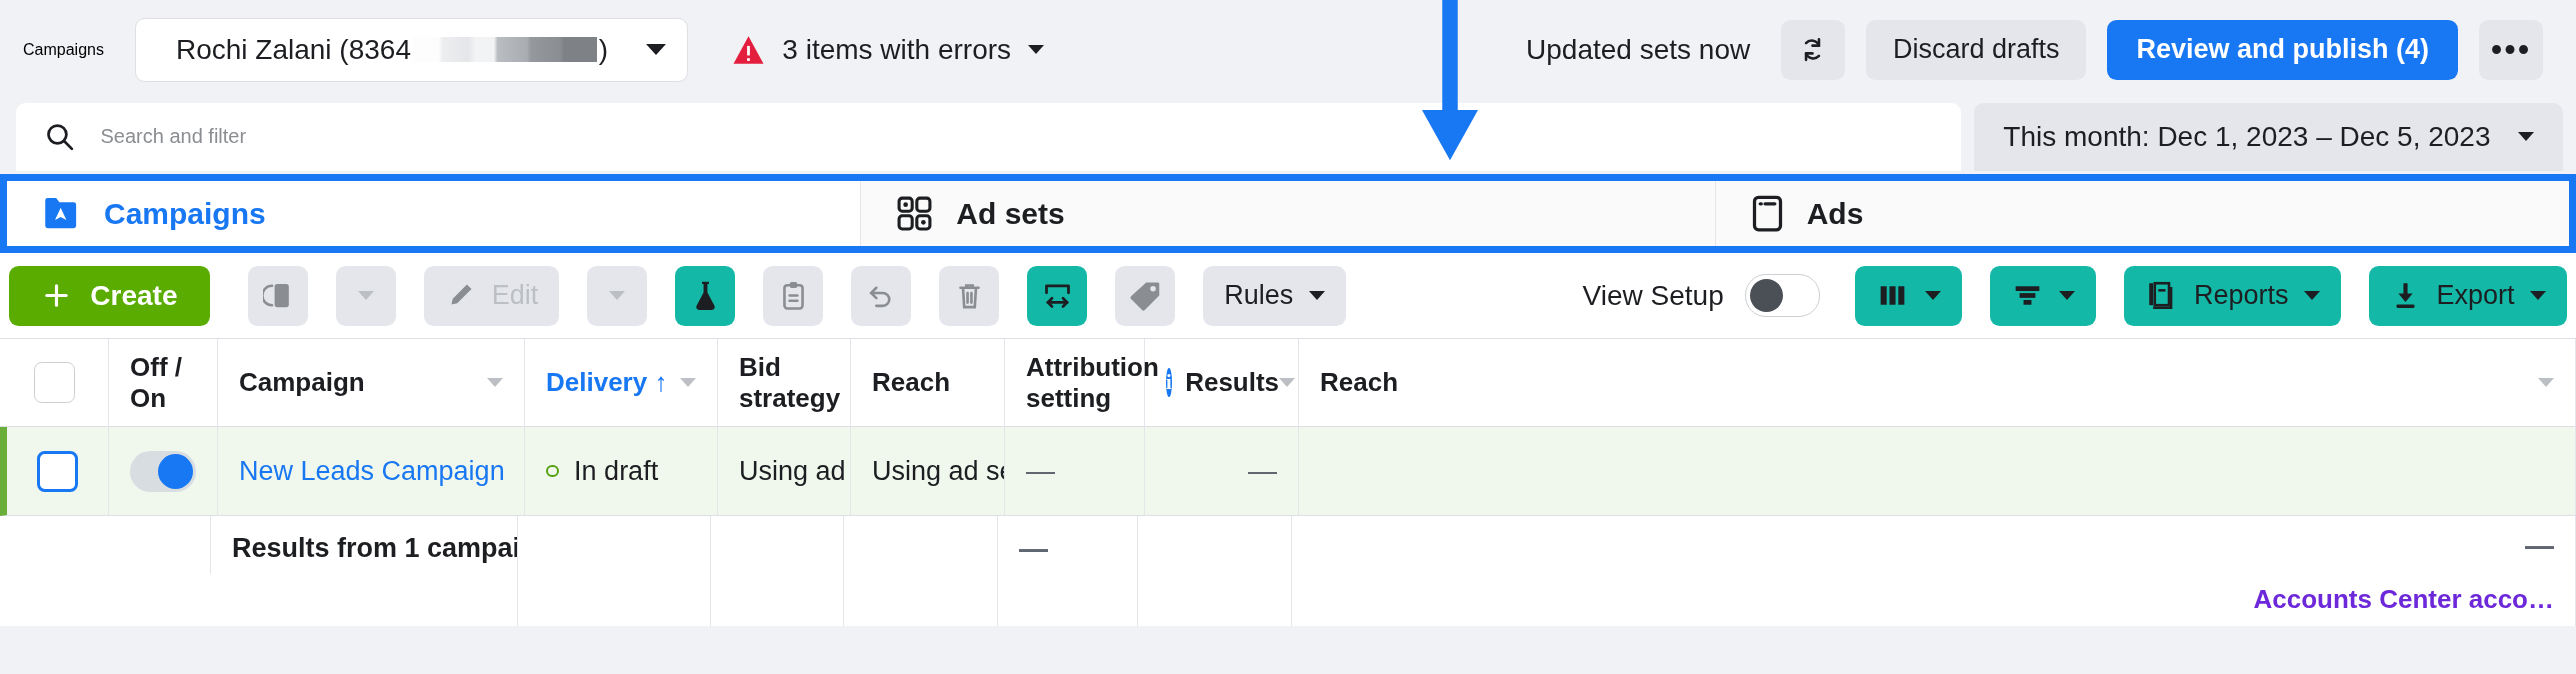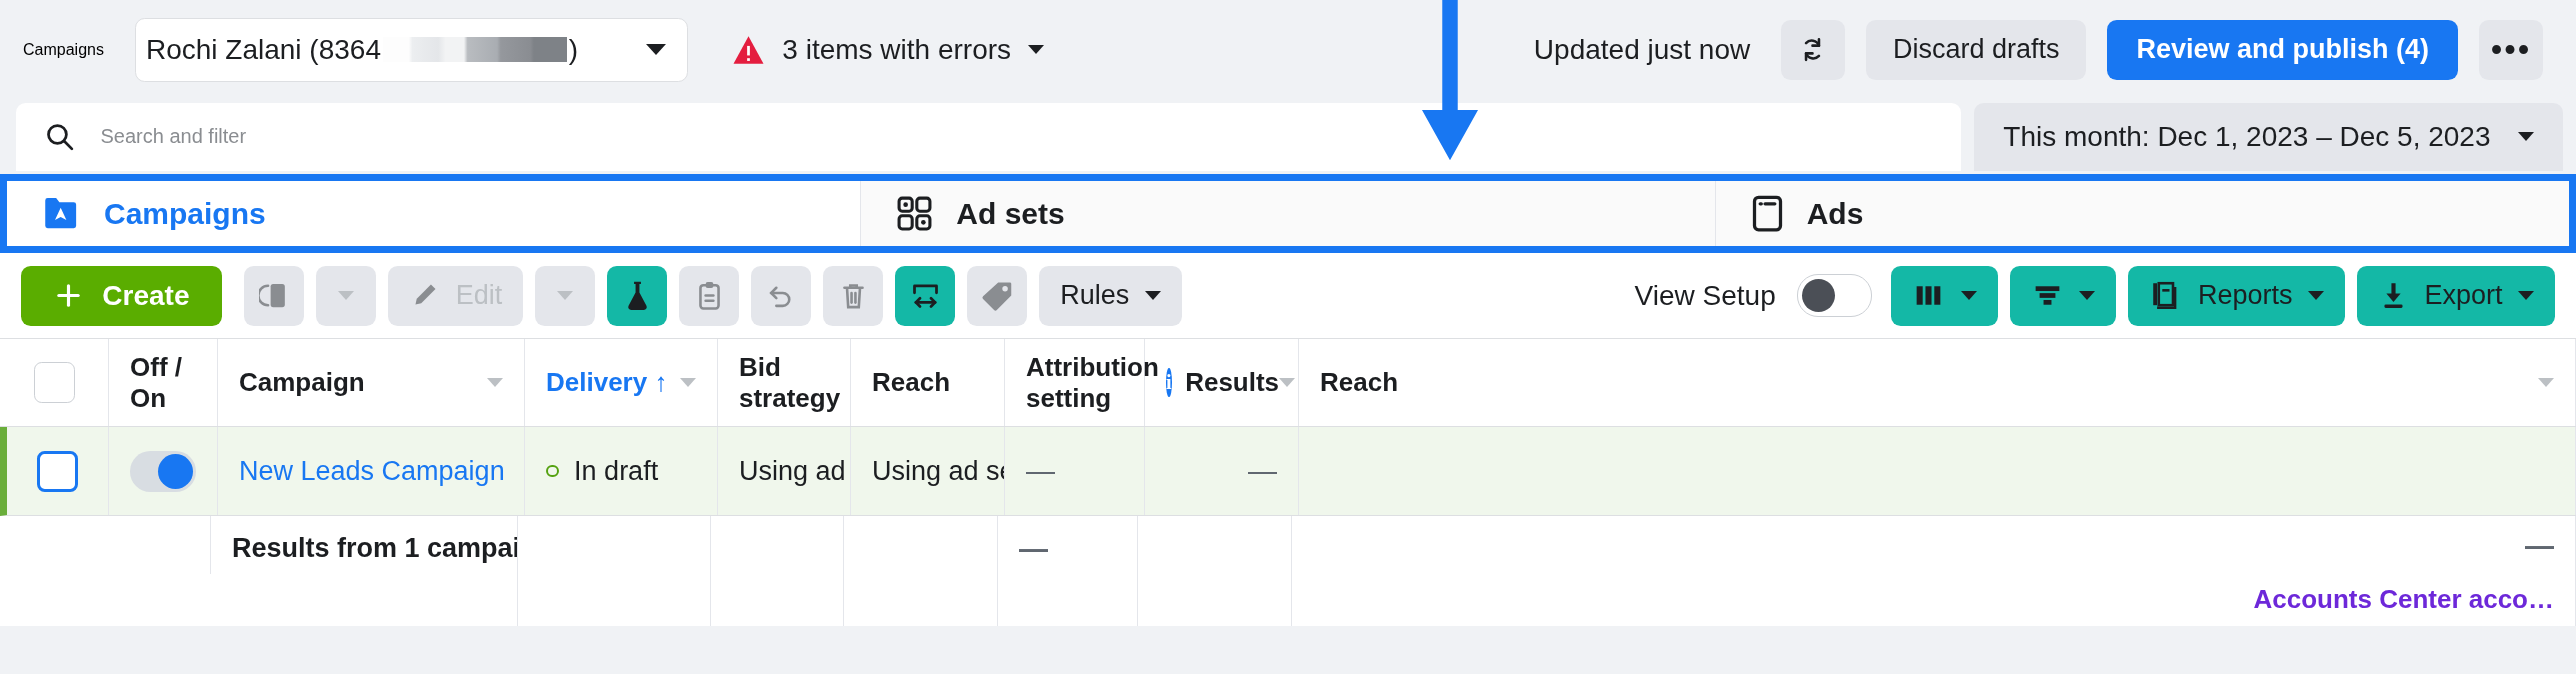--- a/index.html
+++ b/index.html
@@ -19,21 +19,21 @@
     background: #f0f2f5;
     position: relative;
   }
   .acct-select {
     margin-left: 31px;
     width: 553px; height: 64px;
     background: #ffffff;
     border: 1px solid #dddfe2;
     border-radius: 9.7px;
     display: flex; align-items: center;
-    padding: 0 21px 0 10px;
+    padding: 0 21px 0 40px;
     position: relative;
   }
   .acct-text { font-size: 28px; color: #1c1e21; white-space: nowrap; display:flex; align-items:center; }
   .redact {
     display: inline-block; height: 25px; width: 184px; margin: 0 1.9px;
     background: linear-gradient(90deg,#fdfdfd 0%, #fdfdfd 14%, #eceef0 16%, #e4e6e9 30%,
                 #f2f3f4 34%, #f2f3f4 44%, #b9bcc0 46%, #a9adb2 62%, #95989d 64%,
                 #8a8d92 80%, #7e8287 82%, #7e8287 100%);
     vertical-align: middle;
   }
@@ -89,21 +89,21 @@
     cursor: pointer; position: relative;
   }
   .tab.active { background: #ffffff; }
   .tab:last-child { border-right: none; }
   .tab-label { font-size: 30px; font-weight: 700; color: #1c1e21; }
   .tab.active .tab-label { color: #1877f2; }
 
   
   .toolbar {
     height: 85px; background: #ffffff; display: flex; align-items: center;
-    gap: 12px; padding: 0 21px; justify-content: flex-end;
+    gap: 28px; padding: 0 9px; justify-content: flex-end;
   }
   .tb-btn {
     height: 60px; min-width: 60px; border-radius: 9.7px; background: #e4e6eb;
     display: inline-flex; align-items: center; justify-content: center; gap: 15.5px;
     padding: 0 21px; font-size: 27px; color: #1c1e21; cursor: pointer; border: none;
     font-family: "Liberation Sans", sans-serif;
   }
   .tb-btn.light { background: #14b8a6; }
   .tb-btn.disabled { color: #bcc0c4; }
   .tb-btn.sq { width: 60px; padding: 0; }
@@ -213,21 +213,21 @@
       <svg class="warn-icon" viewBox="0 0 24 22">
         <path d="M12 1 L23 21 L1 21 Z" fill="#e41e3f"></path>
         <rect x="11" y="8" width="2" height="7" fill="#fff"></rect>
         <rect x="11" y="17" width="2" height="2" fill="#fff"></rect>
       </svg>
       <span class="err-label">3 items with errors</span>
       <span class="caret sm"></span>
     </div>
 
     <div class="topright">
-      <span class="updated">Updated just now</span>
+      <span class="updated">Updated sets now</span>
 
       <button class="btn btn-icon">
         <svg width="31" height="31" viewBox="0 0 24 24" fill="none" stroke="#1c1e21" stroke-width="2" stroke-linecap="round">
           <path d="M7 7a6 6 0 0 1 10 2"></path>
             <path d="M17 17a6 6 0 0 1-10-2"></path>
           <path d="M17 4v5h-5" stroke-linejoin="round"></path>
             <path d="M7 20v-5h5" stroke-linejoin="round"></path>
         </svg>
       </button>
 

